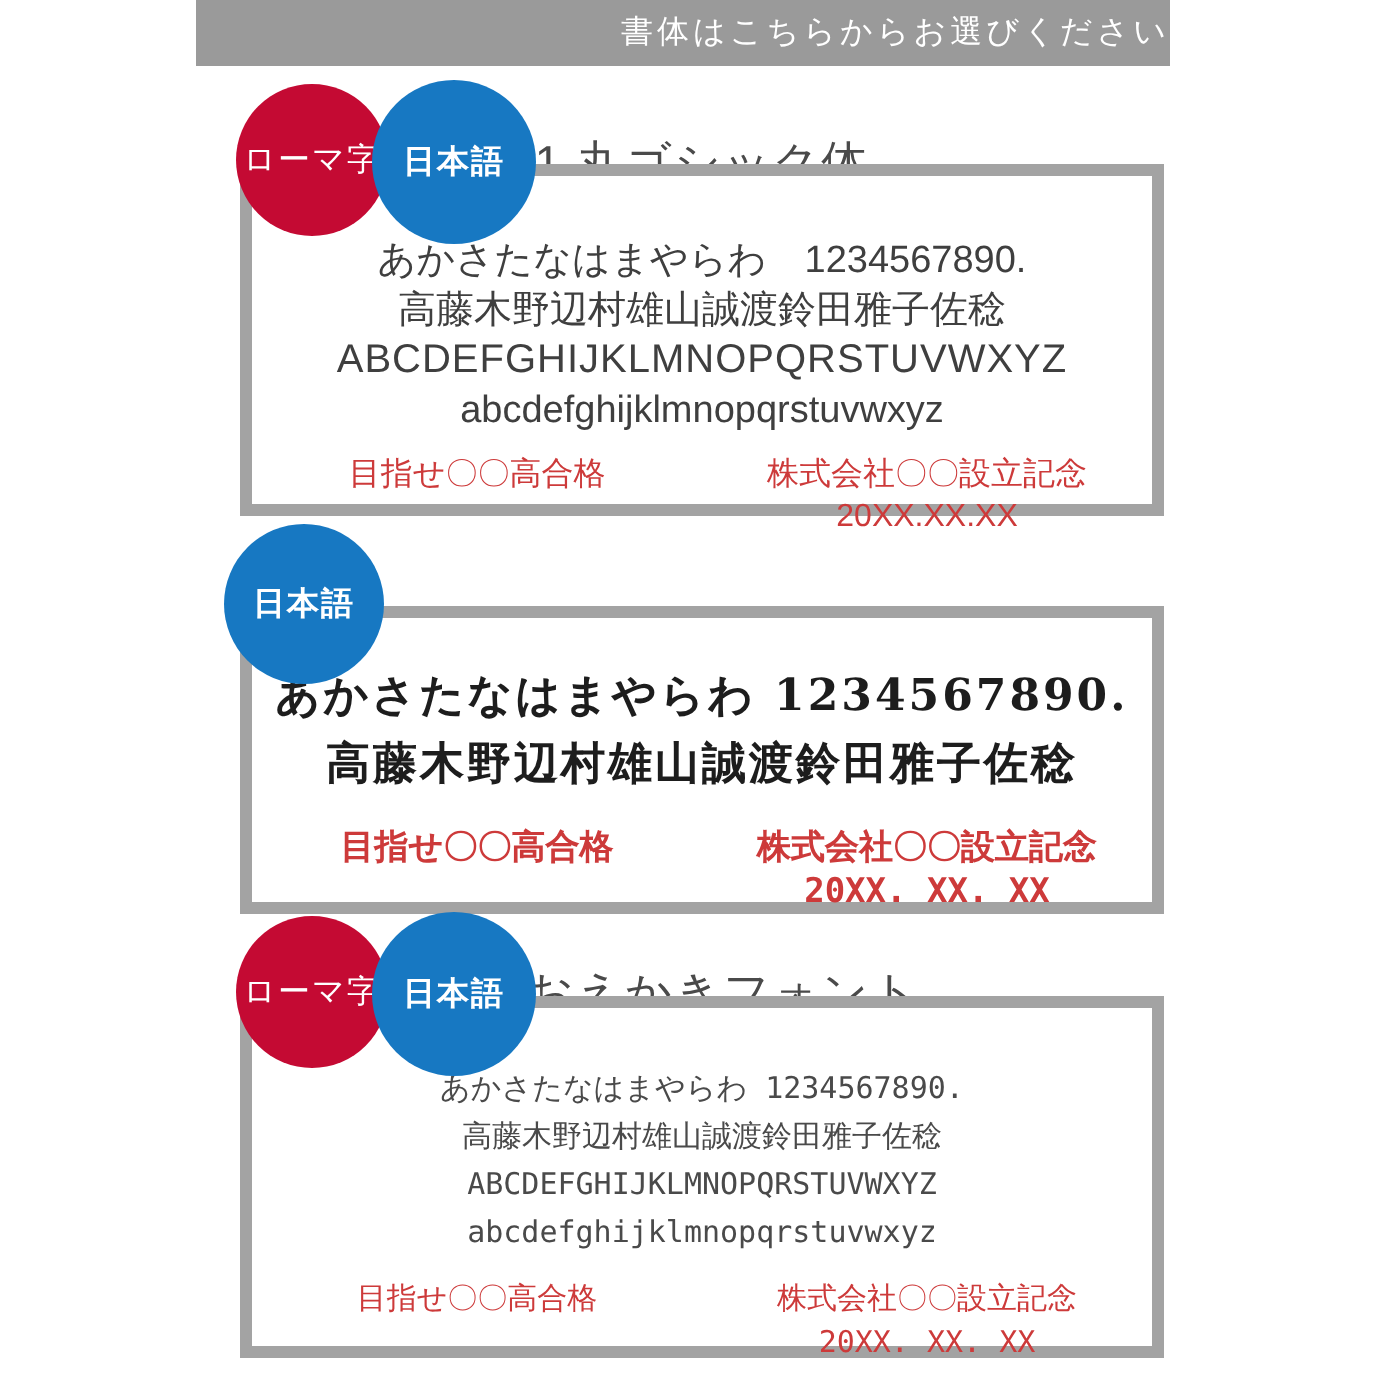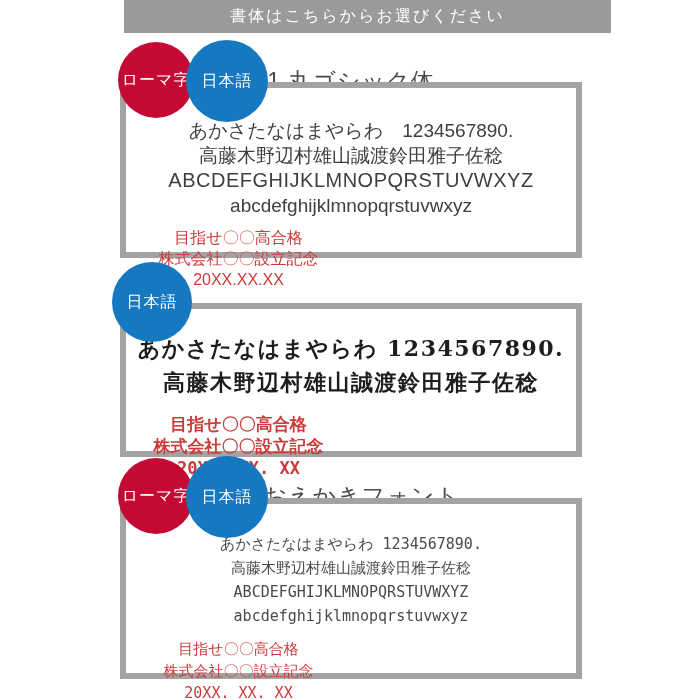--- a/index.html
+++ b/index.html
@@ -4,42 +4,42 @@
 <style>
   * { margin:0; padding:0; box-sizing:border-box; }
   html,body { background:#ffffff; }
   body {
     width:700px; height:700px;
     font-family:"Liberation Sans","DejaVu Sans",sans-serif;
   }
   .page { position:relative; width:700px; height:700px; background:#fff; overflow:hidden; }
 
   .header-bar {
-    position:absolute; left:124px; top:0; width:487px; height:33px;
+    position:absolute; left:98px; top:0; width:487px; height:33px;
     background:#9a9a9a; color:#ffffff;
-    display:flex; align-items:center; justify-content:center;
+    display:flex; align-items:center; justify-content:flex-end;
     font-size:16px; letter-spacing:2px;
   }
 
   .section-title {
     position:absolute; left:120px; width:462px;
     text-align:center; color:#4a4a4a;
     font-size:23px; letter-spacing:1px; font-weight:normal;margin-top:20px;
   }
   .title-1 { top:46px; }
   .title-2 { top:269px; }
   .title-3 { top:461px; }
 
   .badge {
     position:absolute; border-radius:50%;
     color:#ffffff; display:flex; align-items:center; justify-content:center;
     font-size:16px; letter-spacing:1px;
   }
   .badge-red  { background:#c40a33; z-index:5; }
-  .badge-blue { background:#1778c2; z-index:6; }
+  .badge-blue { background:#1778c2; z-index:6;font-weight:bold; }
   .b1-red  { left:118px; top:42px;  width:76px; height:76px; }
   .b1-blue { left:186px; top:40px;  width:82px; height:82px; }
   .b2-blue { left:112px; top:262px; width:80px; height:80px; }
   .b3-red  { left:118px; top:458px; width:76px; height:76px; }
   .b3-blue { left:186px; top:456px; width:82px; height:82px; }
 
   .sample-box {
     position:absolute; left:120px; width:462px;
     border:6px solid #a3a3a3; background:#fff;
     text-align:center; color:#3f3f3f; z-index:1;
@@ -55,21 +55,21 @@
   .kantei {
     font-family:"DejaVu Serif","Liberation Serif",serif;
     font-weight:bold; font-size:22px; line-height:34px; letter-spacing:1.5px;
     color:#1d1d1d;
   }
   .oekaki {
     font-family:"DejaVu Sans Mono","Liberation Mono",monospace;
     font-size:15px; line-height:24px; color:#4a4a4a;
   }
 
-  .red-row { display:flex; color:#cd3a3a;flex-direction:column; }
+  .red-row { display:flex; color:#cd3a3a; }
   .red-col { width:50%; text-align:center; }
   .row-1 { margin-top:9px;  font-size:16px; line-height:21px; }
   .row-2 { margin-top:14px; font-size:17px; line-height:22px;
            font-family:"DejaVu Serif","Liberation Serif",serif; font-weight:bold; }
   .row-2 .date { font-family:"DejaVu Sans Mono","Liberation Mono",monospace; font-weight:bold; }
   .row-3 { margin-top:10px; font-size:15px; line-height:22px;
            font-family:"DejaVu Sans Mono","Liberation Mono",monospace; }
 </style>
 </head>
 <body>

